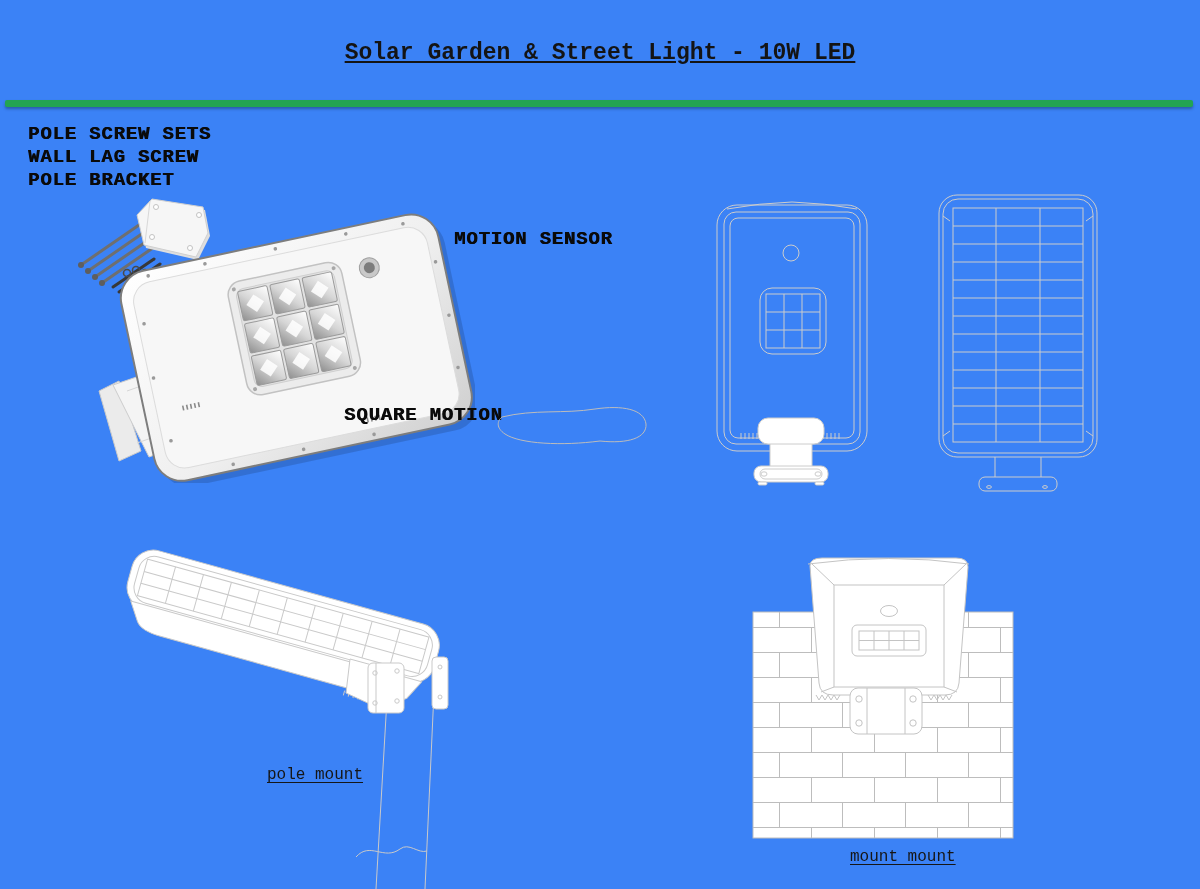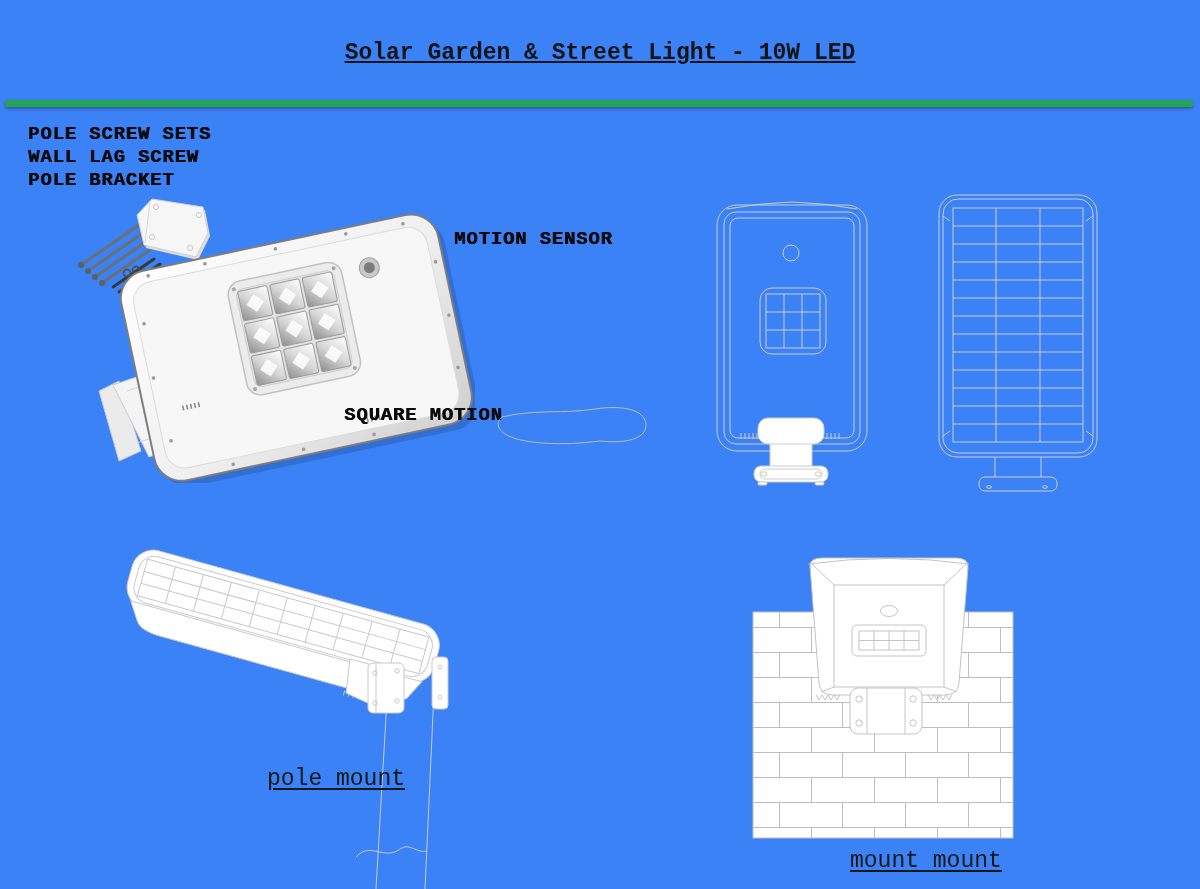--- a/index.html
+++ b/index.html
@@ -34,21 +34,21 @@
     letter-spacing: 0.8px;
     text-shadow: 0.6px 0 0 currentColor;
     color: #0a0a0a;
     white-space: nowrap;
   }
   .hardware-block { left: 28px; top: 123px; line-height: 23px; }
   .motion-label { left: 454px; top: 228px; }
   .square-label { left: 344px; top: 404px; }
   .solar-frame-block { left: 928px; top: 133px; line-height: 24px; }
   .caption {
-    font-size: 23px;
+    font-size: 16px;
     color: #161616;
     text-decoration: underline;
     text-underline-offset: 3px;
     white-space: nowrap;
   }
   .pole-caption { left: 267px; top: 766px; }
   .wall-caption { left: 850px; top: 848px; }
   svg { display: block; }
 </style>
 </head>

